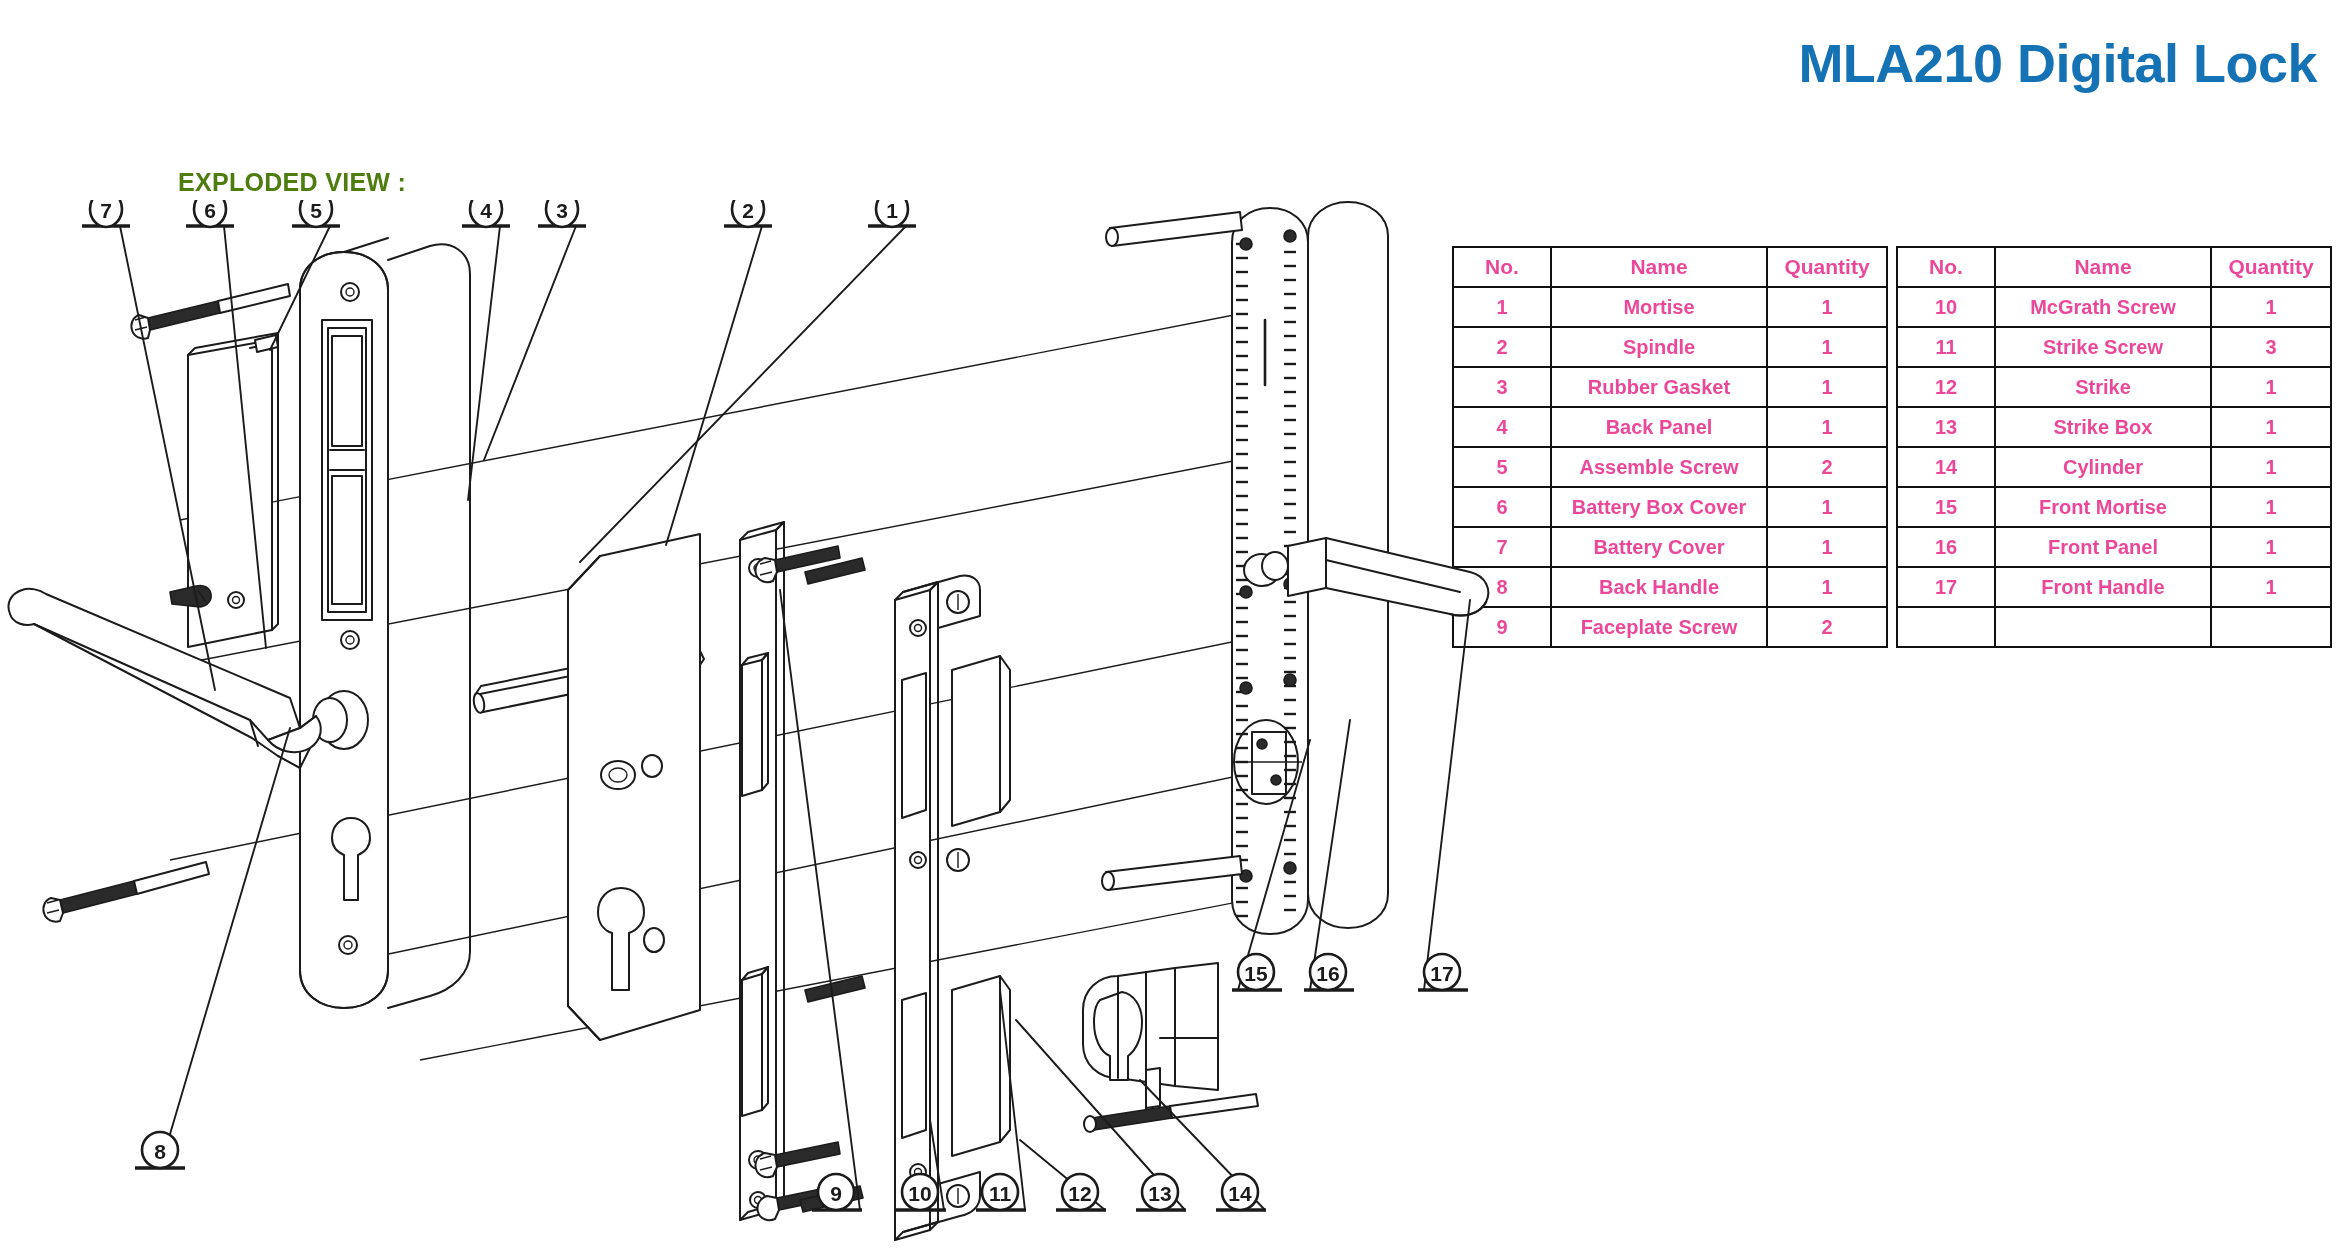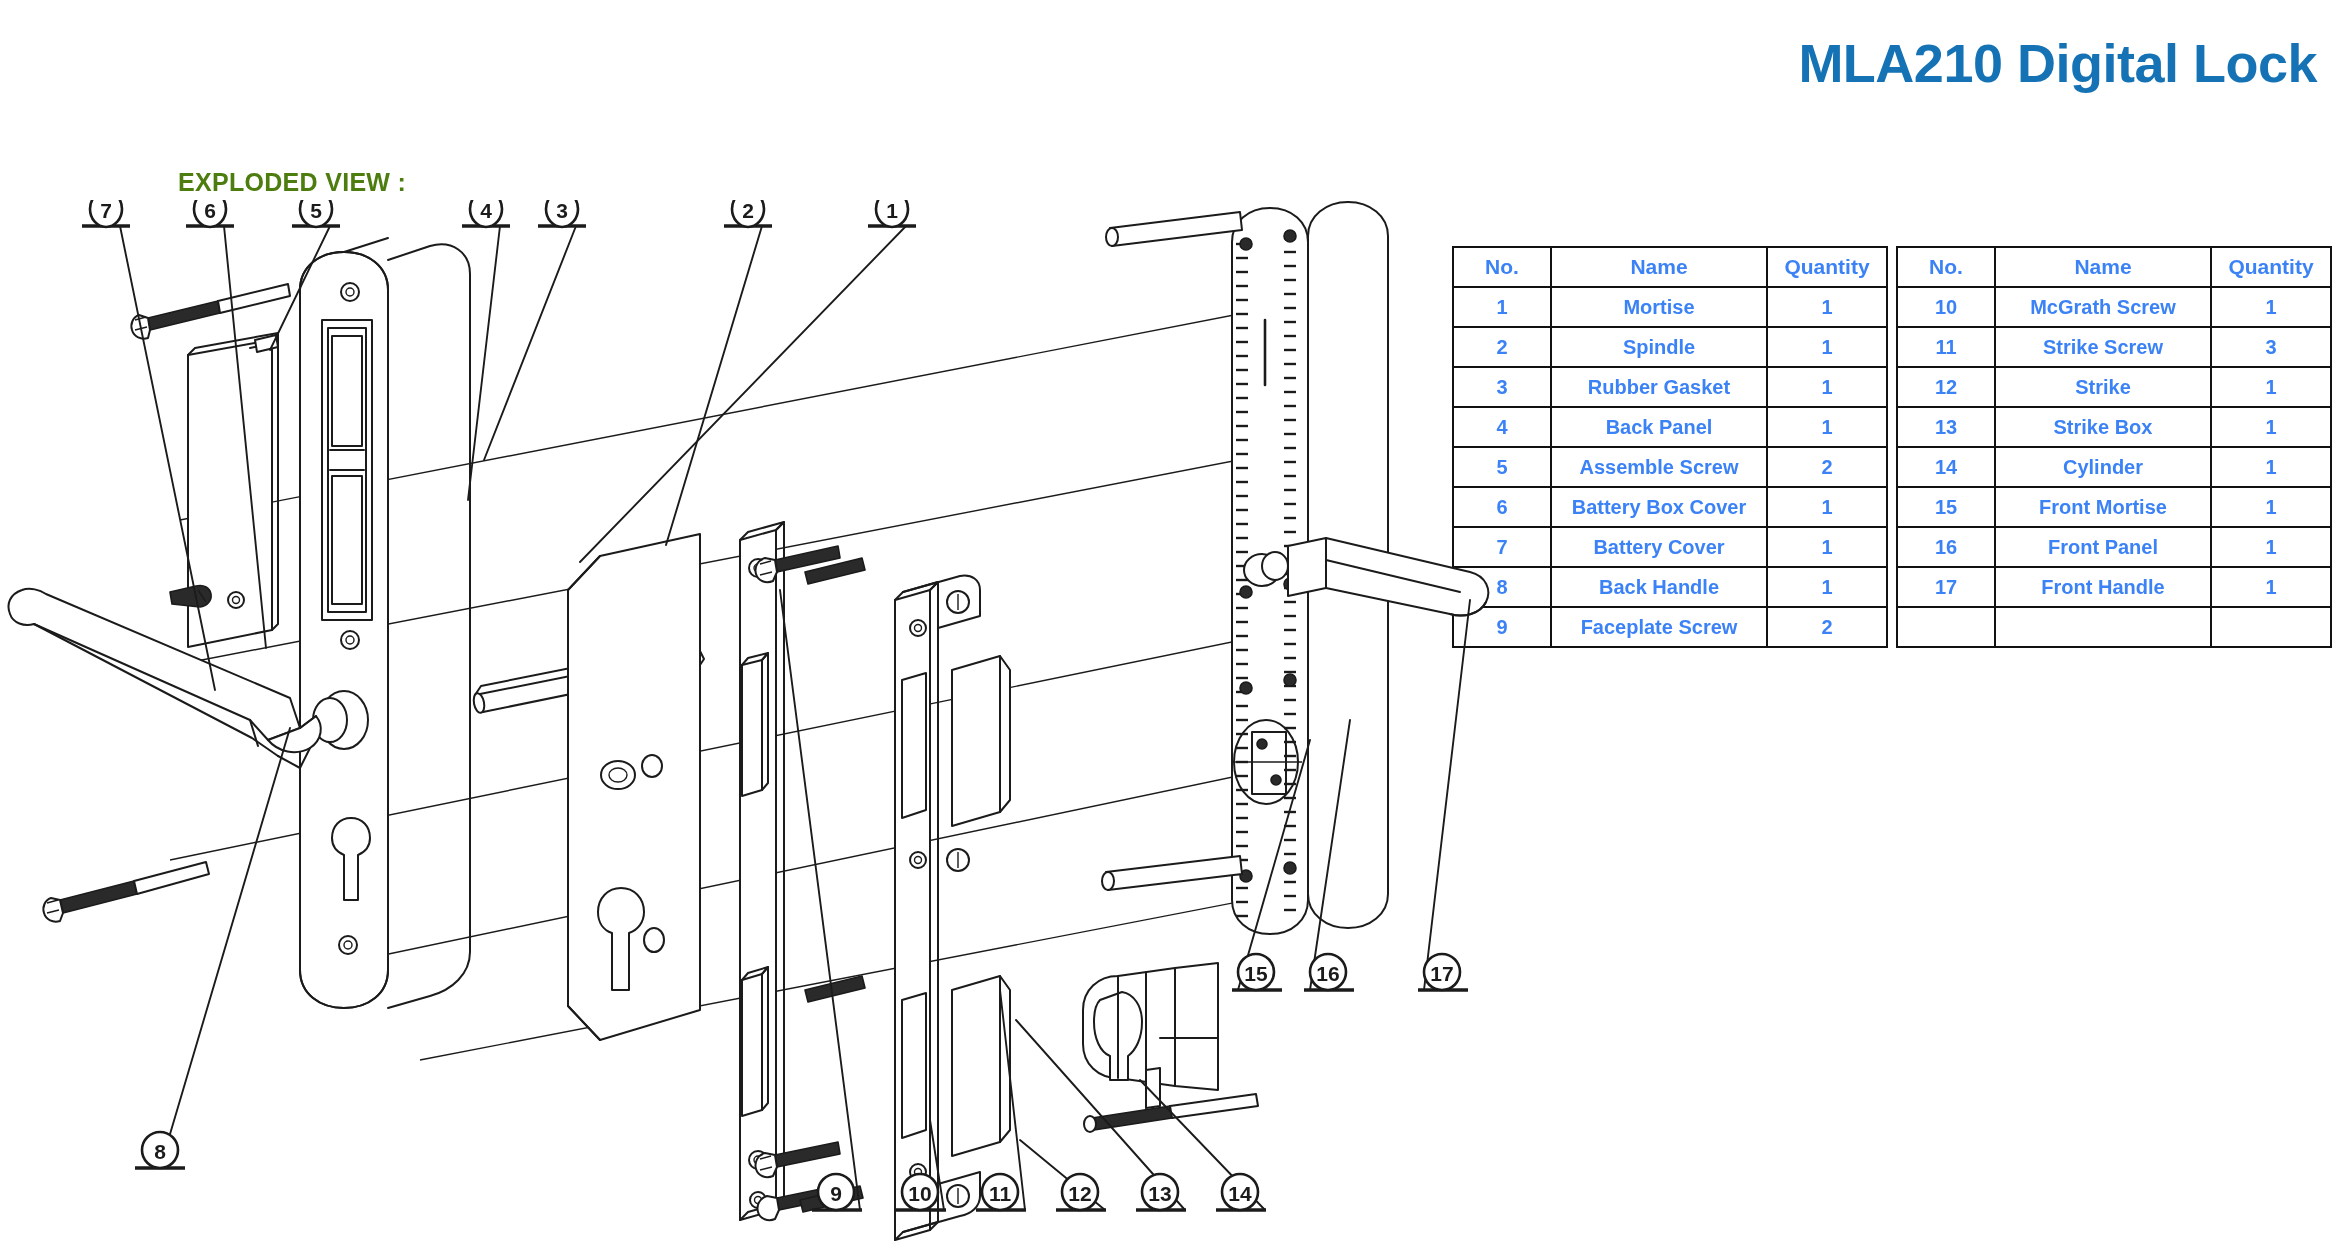--- a/index.html
+++ b/index.html
@@ -66,21 +66,21 @@
     border-collapse: collapse;
     table-layout: fixed;
     font-family: "Liberation Sans", sans-serif;
   }
   table.parts td, table.parts th {
     border: 2.5px solid #111111;
     text-align: center;
     vertical-align: middle;
     font-size: 20px;
     font-weight: 600;
-    color: #3b82f6;
+    color: #ec4899;
     height: 38px;
     padding: 0 2px;
     background: #ffffff;
     line-height: 1.05;
   }
   table.parts th {
     font-weight: 600;
     font-size: 21px;
   }
   .tbl-left { position: absolute; left: 0; top: 0; }

